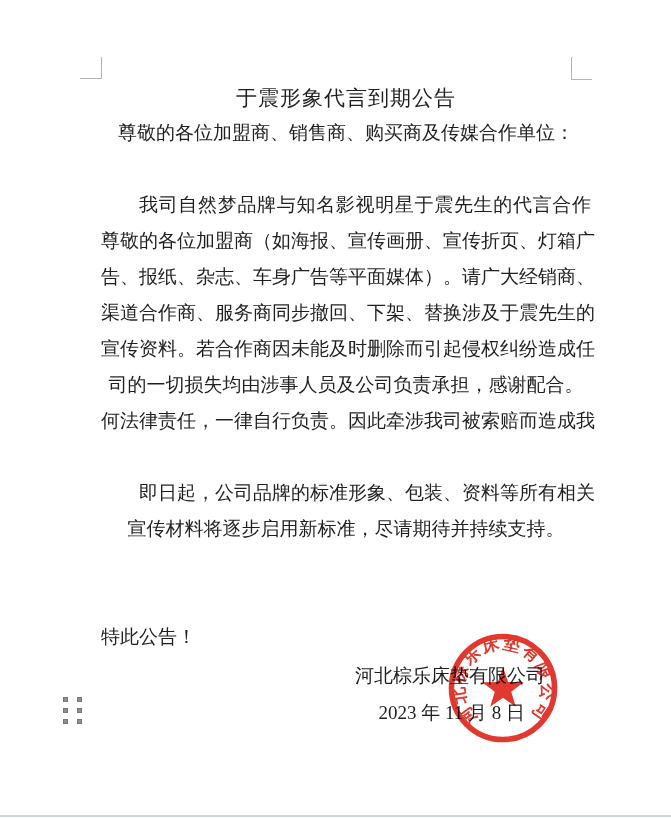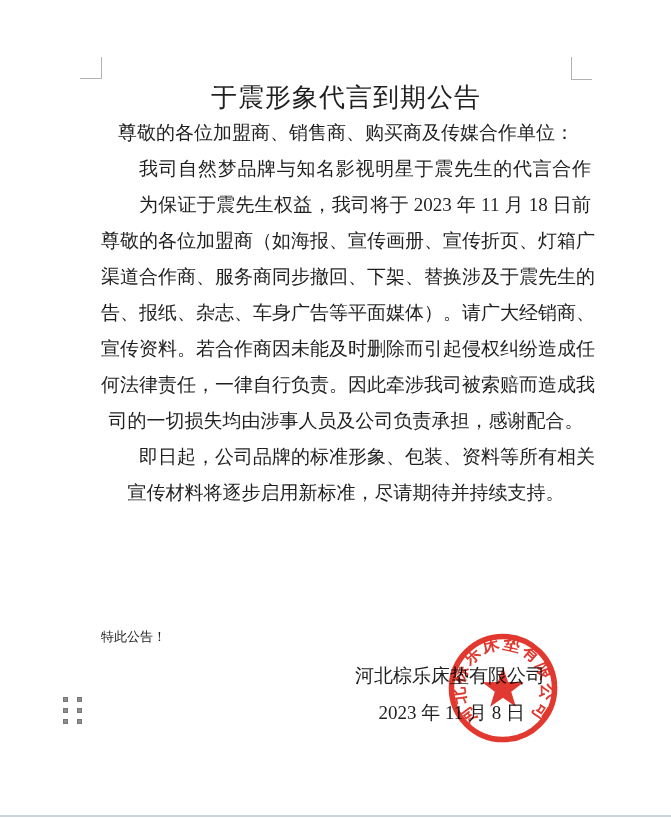--- a/index.html
+++ b/index.html
@@ -15,34 +15,34 @@
   .crop{position:absolute;background:#b3b3b3;}
   .crop.v{width:1px;height:22px;top:57px;}
   .crop.h{height:1px;width:21px;top:78px;}
   .crop.tl-v{left:101px;}
   .crop.tl-h{left:80px;}
   .crop.tr-v{left:571px;top:57px;}
   .crop.tr-h{left:571px;top:79px;}
 
   .doc-title{
     position:absolute;left:101px;top:80px;width:490px;height:36px;
-    line-height:36px;font-size:26px;text-align:center;
+    line-height:36px;font-size:21px;text-align:center;
     letter-spacing:1px;white-space:nowrap;
   }
   .body-block{position:absolute;left:101px;top:115px;width:490px;}
   .line{
     height:36px;line-height:36px;font-size:19px;
     white-space:nowrap;overflow:visible;text-align:center;
   }
-  .line.ind{text-indent:38px;}
+  .line.ind{text-indent:38px;margin-top:36px;}
   .line.fill{text-align:justify;text-align-last:justify;text-justify:inter-character;}
 
   .closing-line{
     position:absolute;left:101px;top:619px;width:490px;height:36px;
-    line-height:36px;font-size:13px;white-space:nowrap;
+    line-height:36px;font-size:19px;white-space:nowrap;
   }
   .sign-company{
     position:absolute;left:101px;top:658px;width:490px;height:36px;
     line-height:36px;font-size:19px;text-align:right;
     padding-right:46px;box-sizing:border-box;white-space:nowrap;
   }
   .sign-date{
     position:absolute;left:101px;top:695px;width:490px;height:36px;
     line-height:36px;font-size:19px;text-align:right;
     padding-right:66px;box-sizing:border-box;white-space:nowrap;
@@ -78,27 +78,26 @@
   <div class="crop v tl-v"></div>
   <div class="crop h tl-h"></div>
   <div class="crop v tr-v"></div>
   <div class="crop h tr-h"></div>
 
   <div class="doc-title">于震形象代言到期公告</div>
 
   <div class="body-block">
     <div class="line">尊敬的各位加盟商、销售商、购买商及传媒合作单位：</div>
     <div class="line ind fill">我司自然梦品牌与知名影视明星于震先生的代言合作</div>
-    <div class="line ind fill">为保证于震先生权益，我司将于 2023 年 11 月 18 日前</div>
     <div class="line fill">尊敬的各位加盟商（如海报、宣传画册、宣传折页、灯箱广</div>
+    <div class="line fill">告、报纸、杂志、车身广告等平面媒体）。请广大经销商、</div>
     <div class="line fill">渠道合作商、服务商同步撤回、下架、替换涉及于震先生的</div>
-    <div class="line fill">告、报纸、杂志、车身广告等平面媒体）。请广大经销商、</div>
     <div class="line fill">宣传资料。若合作商因未能及时删除而引起侵权纠纷造成任</div>
+    <div class="line">司的一切损失均由涉事人员及公司负责承担，感谢配合。</div>
     <div class="line fill">何法律责任，一律自行负责。因此牵涉我司被索赔而造成我</div>
-    <div class="line">司的一切损失均由涉事人员及公司负责承担，感谢配合。</div>
     <div class="line ind fill">即日起，公司品牌的标准形象、包装、资料等所有相关</div>
     <div class="line">宣传材料将逐步启用新标准，尽请期待并持续支持。</div>
   </div>
 
   <div class="closing-line">特此公告！</div>
 
   <div class="sign-company">河北棕乐床垫有限公司</div>
   <div class="sign-date">2023 年 11 月 8 日</div>
 
   <div class="seal">

